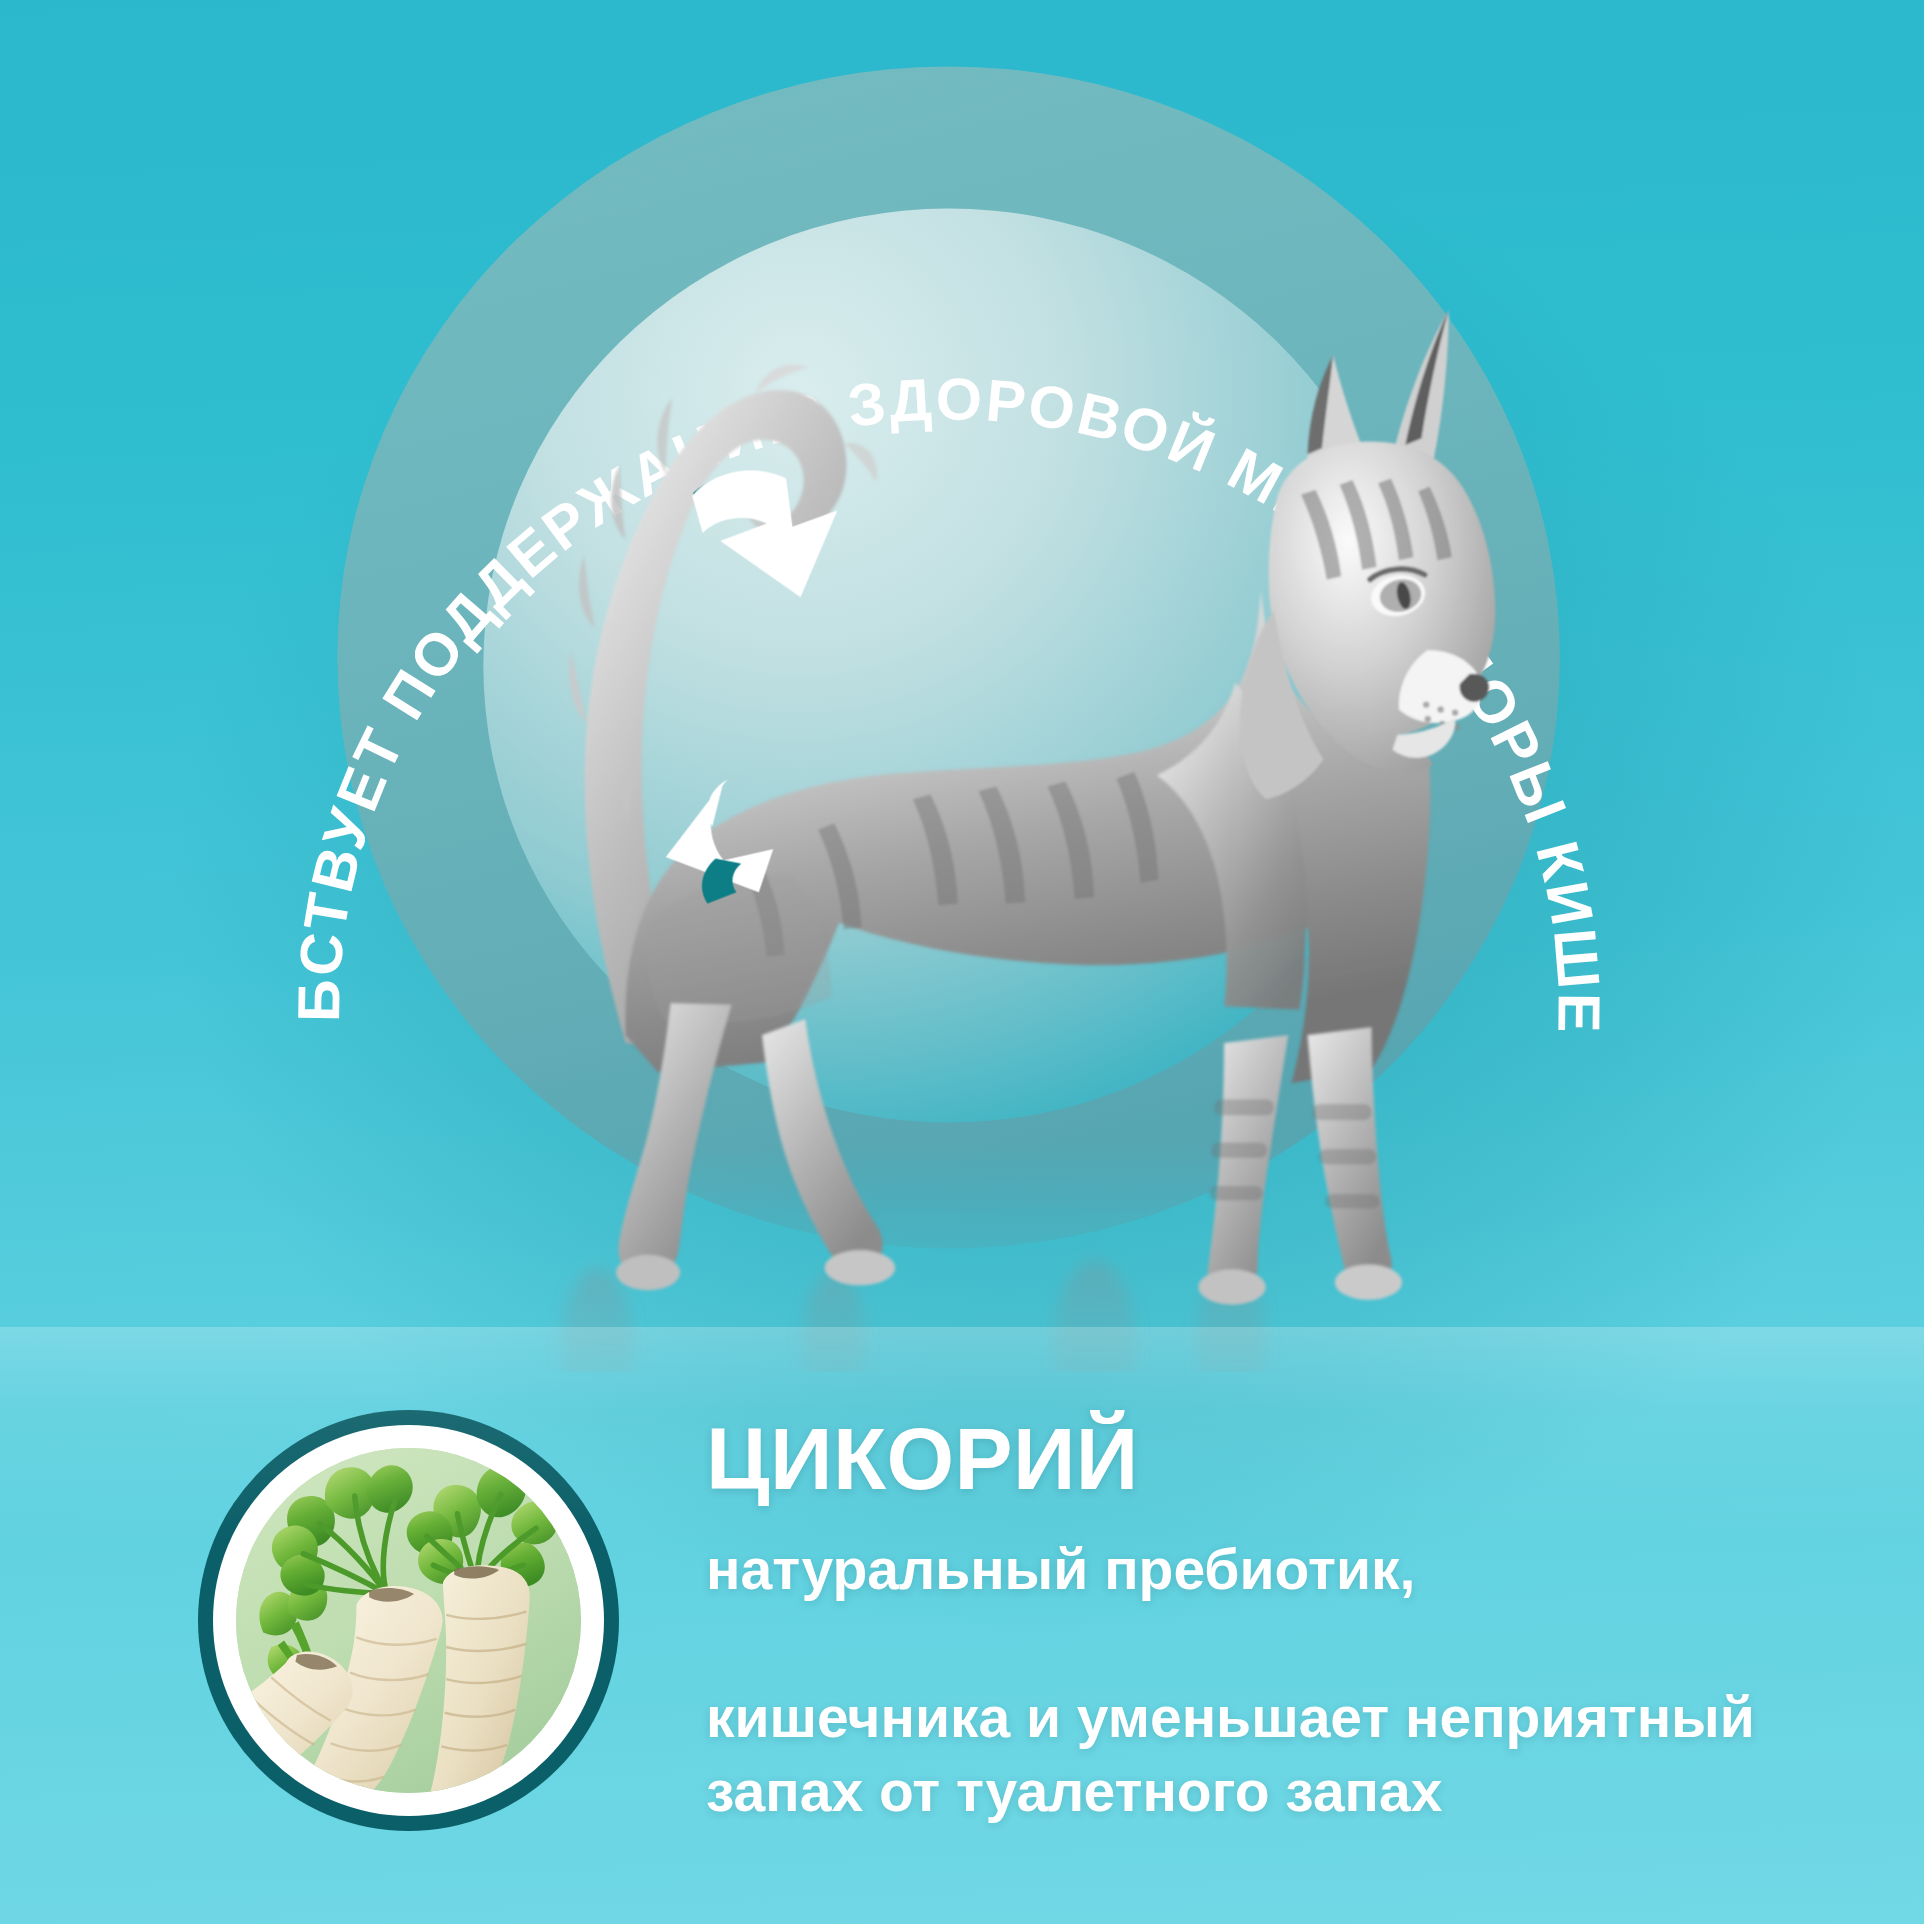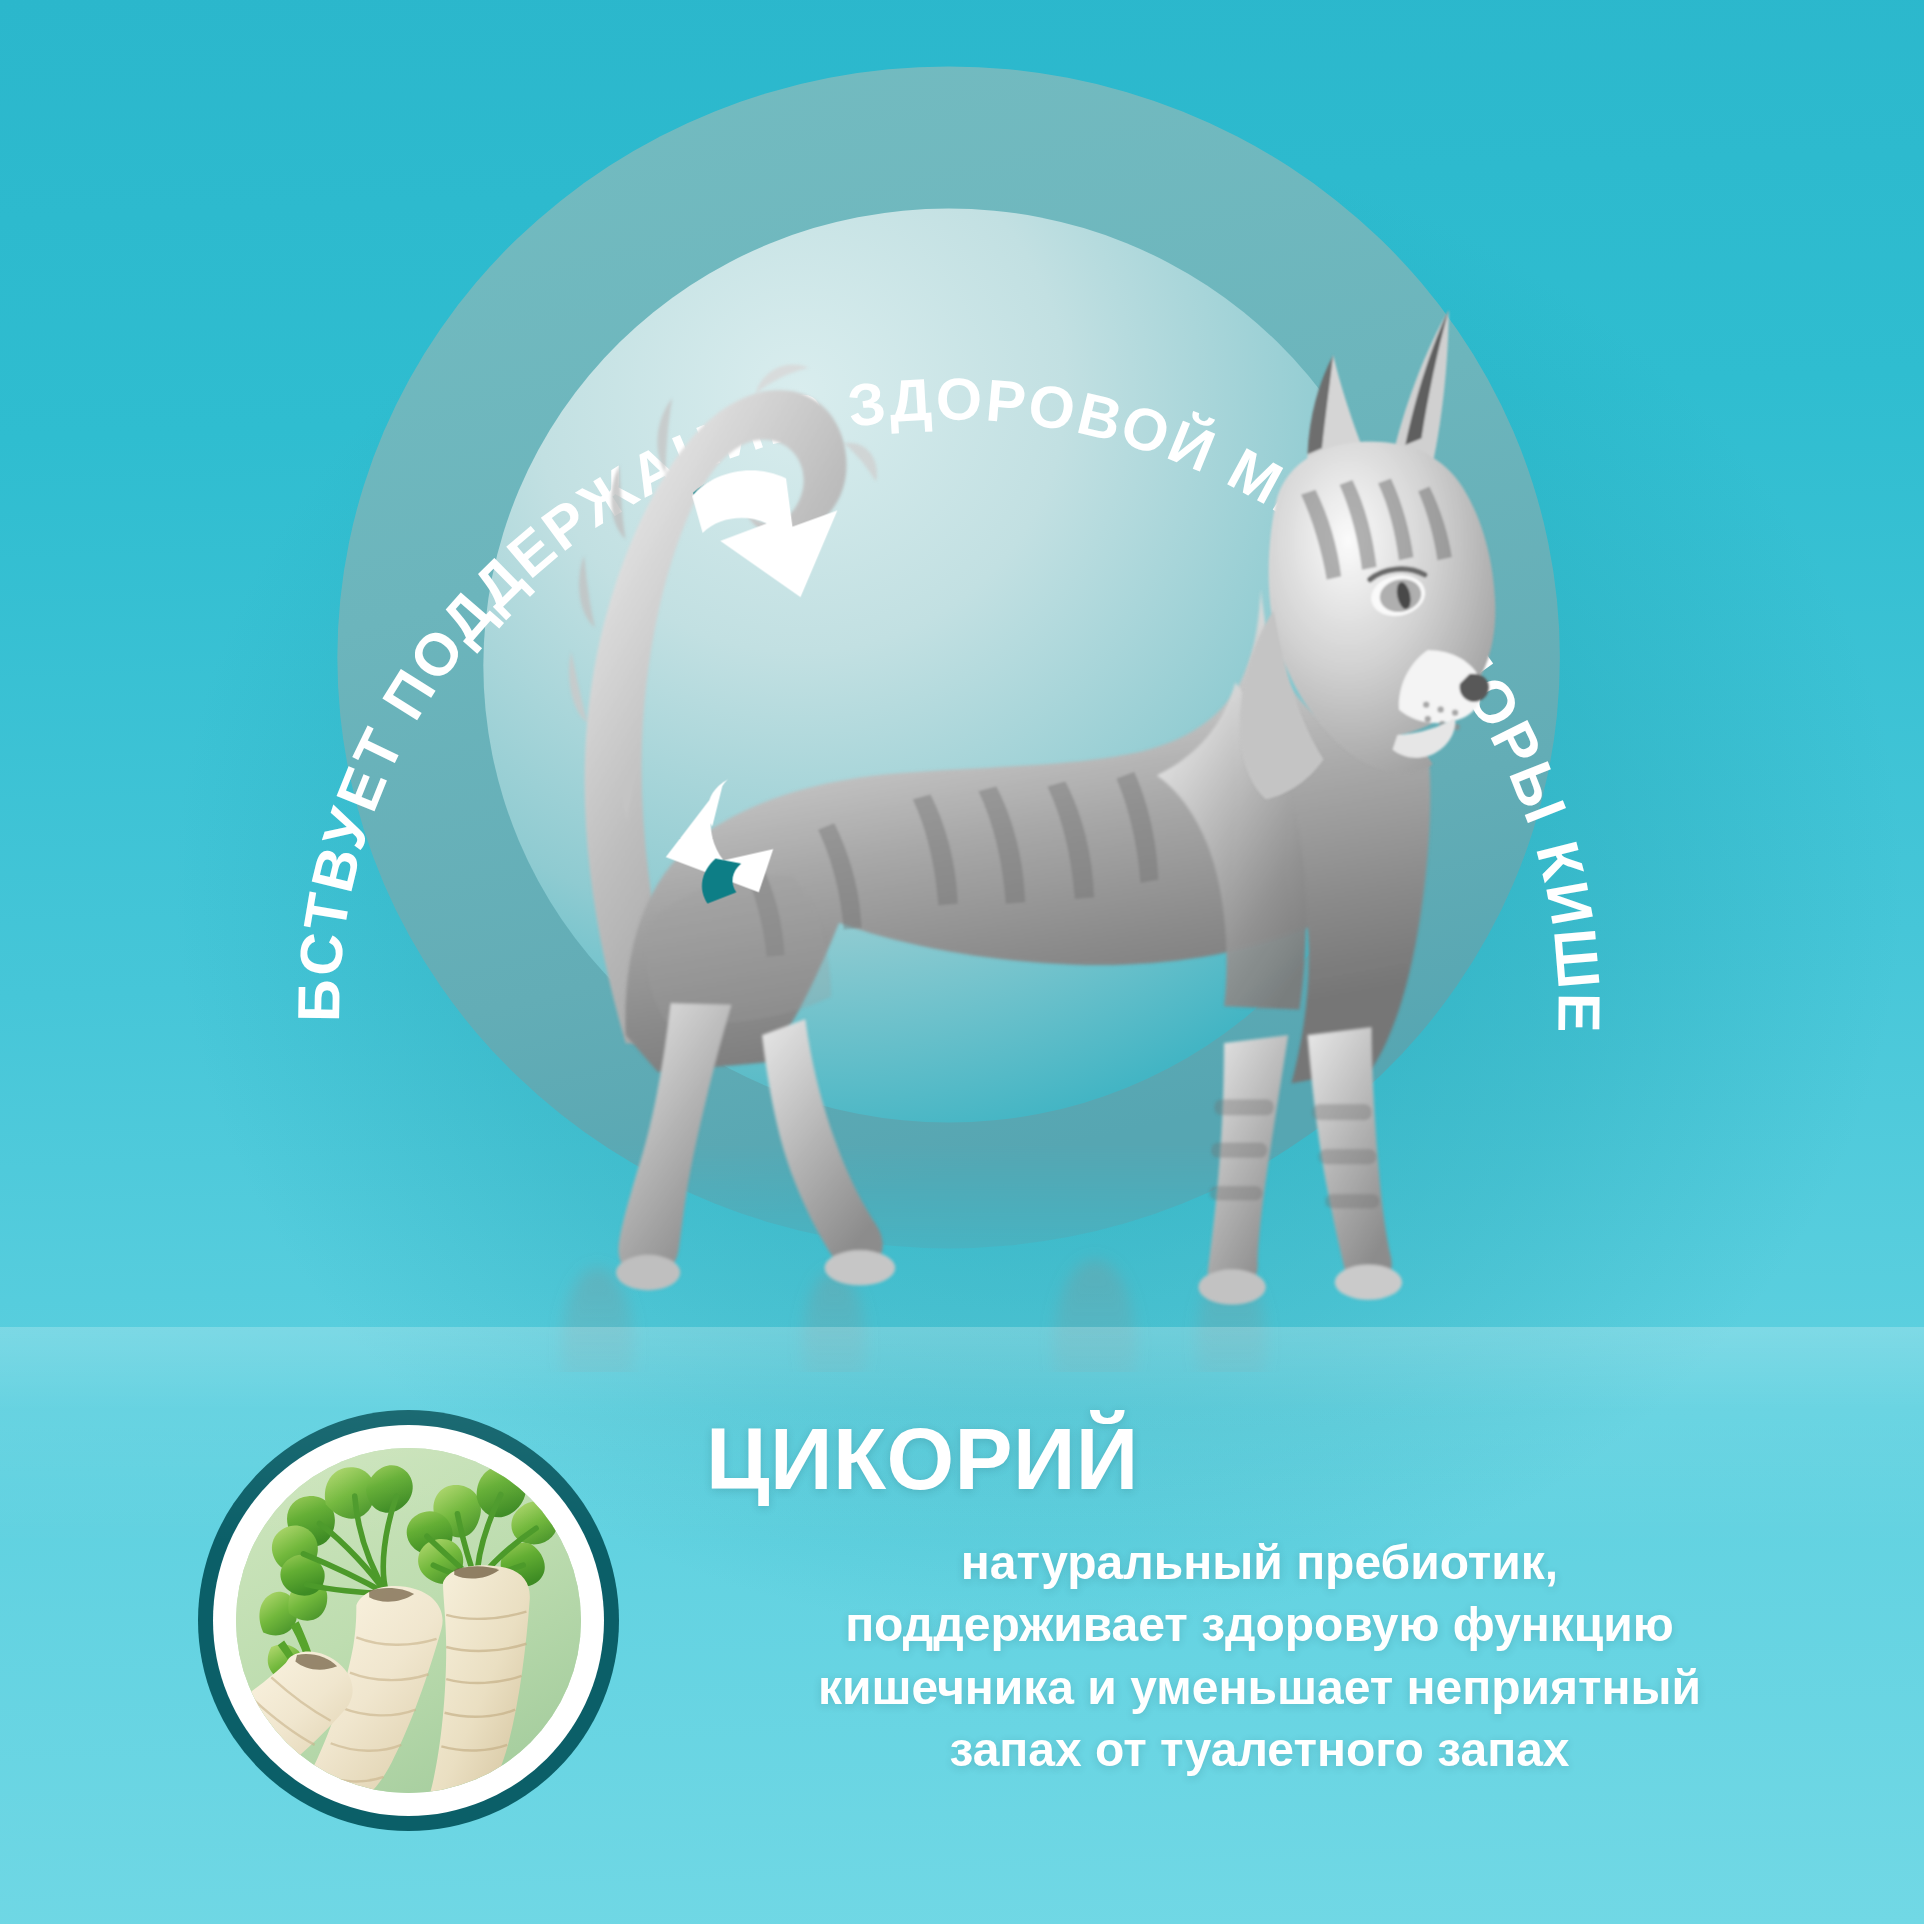--- a/index.html
+++ b/index.html
@@ -72,26 +72,25 @@
     color:#ffffff;
     font-size:87px;
     line-height:1.0;
     font-weight:700;
     letter-spacing:0.4px;
     text-shadow:0 2.4px 8px rgba(0,60,70,0.18);
   }
   .copy p{
     margin:0;
     color:#ffffff;
-    font-size:48px;
+    font-size:57px;
     line-height:1.30;
     font-weight:700;
     letter-spacing:0px;
     text-shadow:0 2.4px 8px rgba(0,60,70,0.16);
-    text-align:center;
   }
 </style>
 </head>
 <body>
 
 <div class="stage">
 
   <div class="ring-wrap">
     <svg class="ring-svg" viewBox="0 0 1835 1600" preserveAspectRatio="none">
       <defs>
@@ -493,19 +492,19 @@
               </g>
               <path d="M76 258 C 94 254, 114 260, 126 272 C 106 280, 86 276, 74 266 Z" fill="#6D5B3E" opacity="0.7"></path>
             </g>
           </svg>
         </div>
       </div>
     </div>
 
     <div class="copy">
       <h2>ЦИКОРИЙ</h2>
-      <p><span>натуральный пребиотик,</span><br><span>поддерживает здоровую функцию</span><br><span>кишечника и уменьшает неприятный</span><br><span>запах от туалетного запах</span></p>
+      <p><span>натуральный пребиотик,</span><br><br><span>кишечника и уменьшает неприятный</span><br><span>запах от туалетного запах</span></p>
     </div>
   </div>
 
   <div class="floor"></div>
 </div>
 
 
 </body></html>

